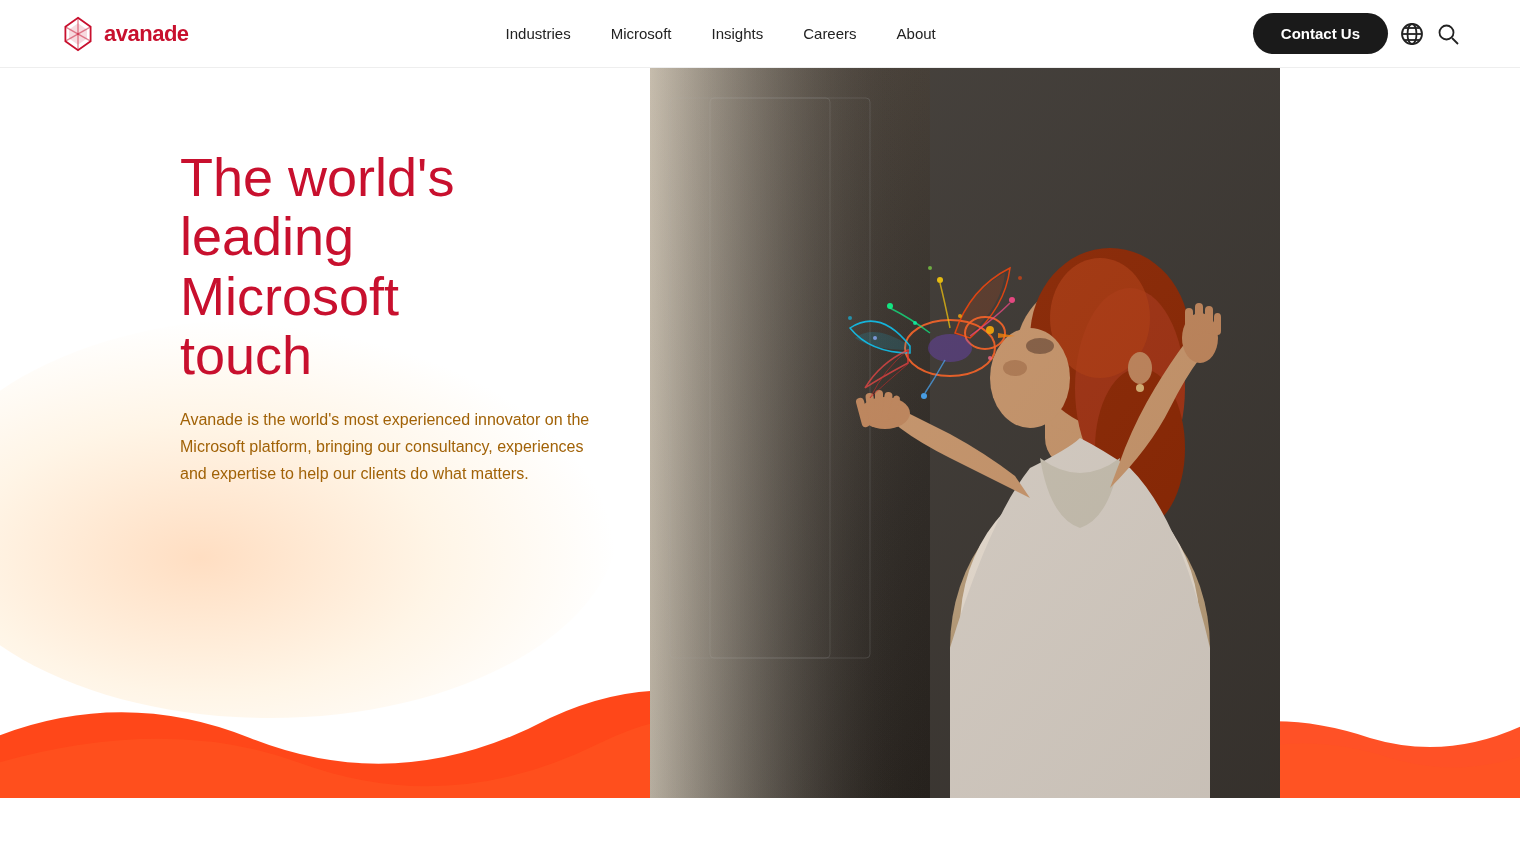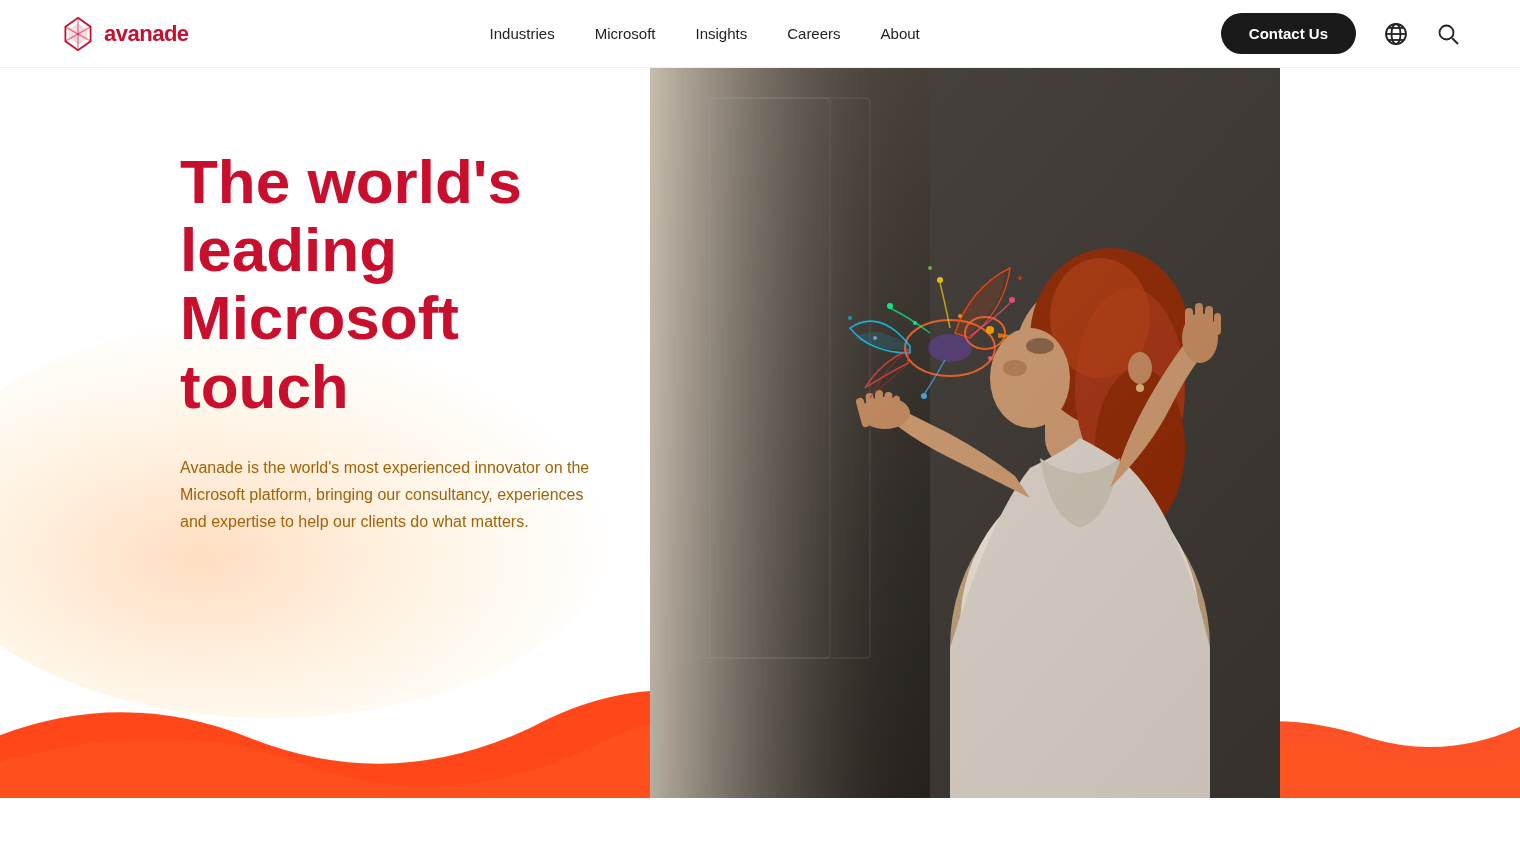--- a/index.html
+++ b/index.html
@@ -41,21 +41,21 @@
     }
     .nav-links a {
       text-decoration: none;
       color: #222;
       font-size: 15px;
       font-weight: 500;
     }
     .nav-right {
       display: flex;
       align-items: center;
-      gap: 28px;
+      gap: 12px;
     }
     .btn-contact {
       background: #1a1a1a;
       color: #fff;
       border: none;
       border-radius: 40px;
       padding: 12px 28px;
       font-size: 15px;
       font-weight: 600;
       cursor: pointer;
@@ -81,25 +81,25 @@
       overflow: hidden;
       background: #fff;
     }
     .hero-content {
       flex: 0 0 480px;
       padding-top: 20px;
       position: relative;
       z-index: 2;
     }
     .hero-title {
-      font-size: 62px;
-      font-weight: 700;
+      font-size: 54px;
+      font-weight: 400;
       line-height: 1.1;
       color: #c8102e;
-      margin-bottom: 33px;
+      margin-bottom: 20px;
     }
     .hero-desc {
       font-size: 16px;
       line-height: 1.7;
       color: #a16207;
       max-width: 420px;
       margin-bottom: 40px;
     }
     .btn-cta {
       background: #1a1a1a;

